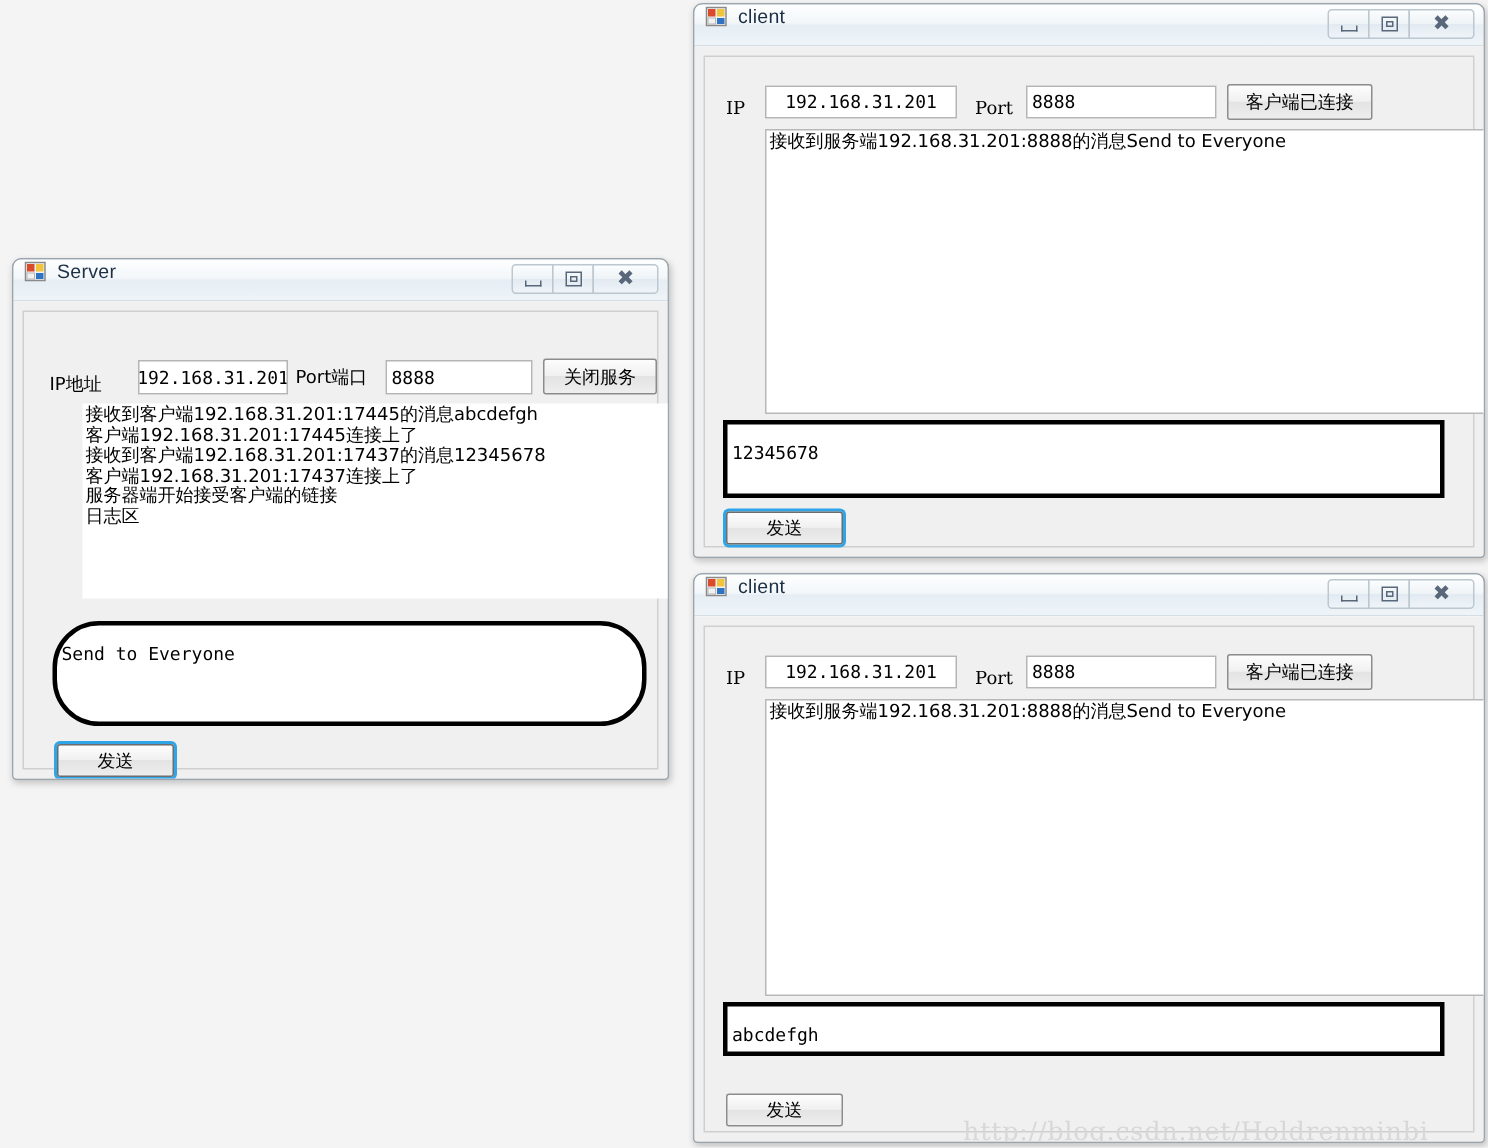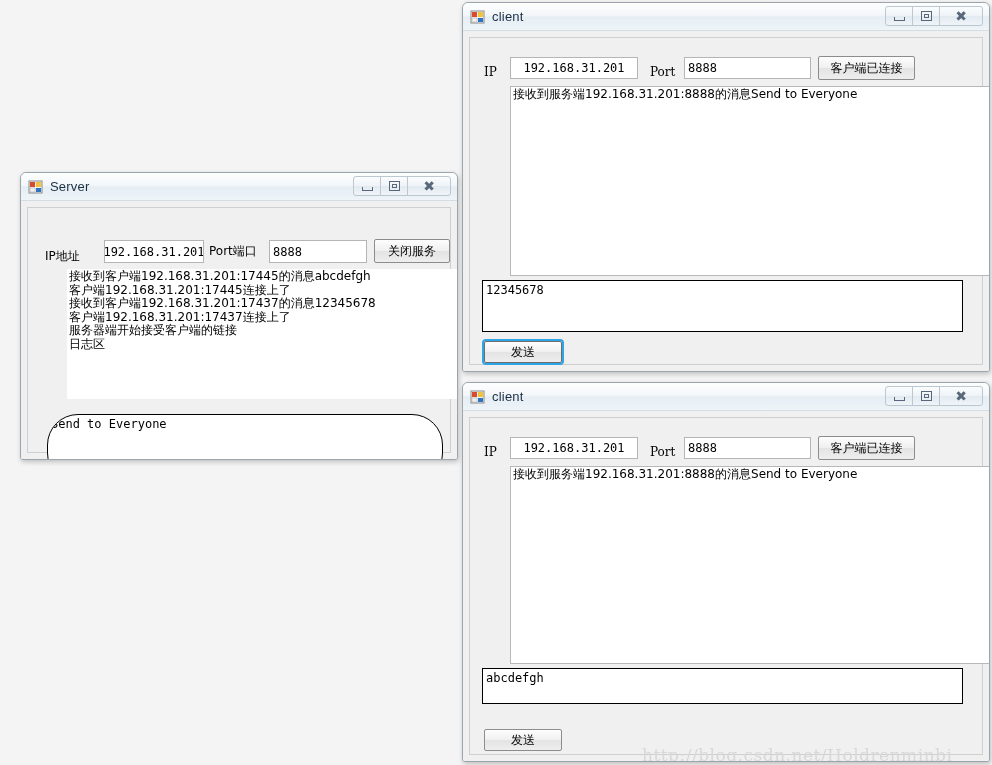--- a/index.html
+++ b/index.html
@@ -22,21 +22,21 @@
                 1px 2px 5px rgba(0,0,0,0.22);
     overflow: hidden;
   }
   .titlebar {
     position: relative;
     height: 28px;
     background: linear-gradient(to bottom, #fdfefe 0%, #f3f7fa 45%, #e6eef4 52%, #eef4f8 100%);
     border-bottom: 1px solid #d3dde4;
     border-radius: 5px 5px 0 0;
     display: flex;
-    align-items: center;
+    align-items: flex-start;
     padding-left: 7px;
   }
   .title-ico { width: 16px; height: 16px; position: relative; flex: 0 0 16px; margin-right: 6px; }
   .title-text {
     font-family: "Liberation Sans", sans-serif;
     font-size: 13px;
     color: #1b2f45;
     letter-spacing: .2px;
     white-space: nowrap;
   }
@@ -97,25 +97,25 @@
     line-height: 13.6px;
     padding: 1px 2px;
     overflow: hidden;
     white-space: pre;
     margin-left: 28px;
   }
   .logarea.bordered { border: 1px solid #b8b8b8; }
   .msgbox {
     position: absolute;
     background: #fff;
-    border: 1px solid #000000;
+    border: 3px solid #000000;
     font-family: "DejaVu Sans Mono", monospace;
     font-size: 12px;
     color: #000;
-    padding: 2px 3px;
+    padding: 12px 3px;
     overflow: hidden;
     white-space: pre;
     line-height: 14px;
   }
   .watermark {
     position: absolute;
     font-family: "DejaVu Serif", serif;
     font-size: 17px;
     color: #d8d8d8;
     white-space: nowrap;
@@ -165,21 +165,21 @@
 
         <div class="logarea bordered" style="left:12px; top:48px; width:481px; height:190px;"><span>接收到服务端192.168.31.201:8888的消息Send to Everyone</span></div>
 
         <div class="msgbox" style="left:12px; top:242px; width:481px; height:52px;">12345678</div>
 
         <span class="btn focus" style="left:14px; top:303px; width:78px; height:22px;">发送</span>
       </div>
     </div>
   </div>
 
-  <div class="win" style="left:20px; top:172px; width:438px; height:288px;">
+  <div class="win" style="left:8px; top:172px; width:438px; height:348px;">
     <div class="titlebar">
       <span class="title-ico">
         <svg width="16" height="16" viewBox="0 0 16 16">
           <rect x="1" y="2" width="13" height="12" fill="#f2f2f2" stroke="#8a8a8a" stroke-width="1"></rect>
           <rect x="2" y="3" width="5" height="5" fill="#d94b2b"></rect>
           <rect x="8" y="3" width="5" height="5" fill="#f2c43d"></rect>
           <rect x="2" y="9" width="5" height="4" fill="#f2f2f2" stroke="#b0b0b0" stroke-width=".6"></rect>
           <rect x="8" y="9" width="5" height="4" fill="#2f73c4"></rect>
         </svg>
       </span>

